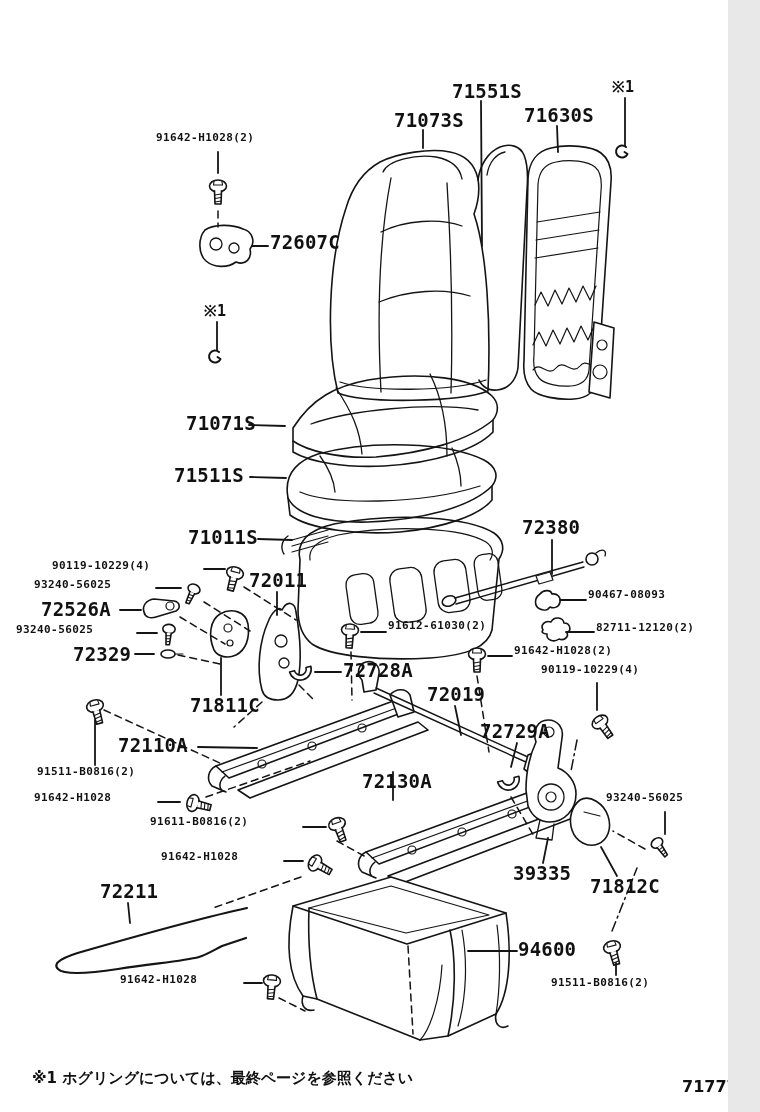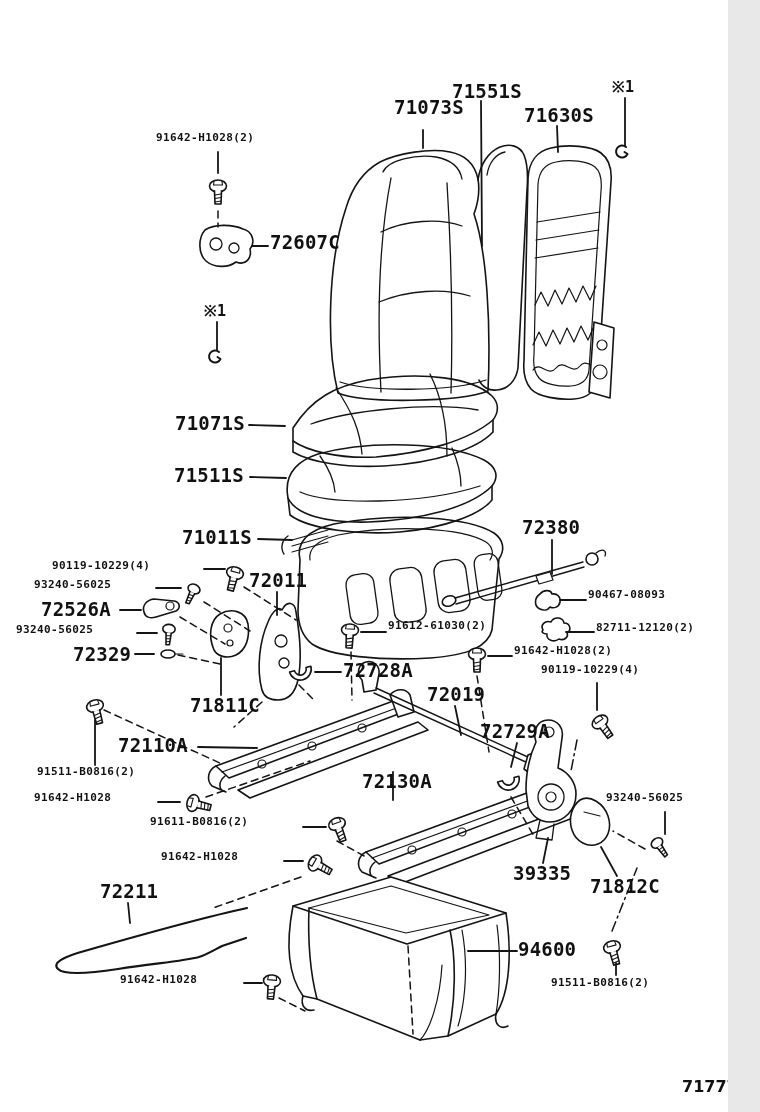--- a/index.html
+++ b/index.html
@@ -275,29 +275,29 @@
     <path d="M299,685 L313,699"></path>
     <path d="M262,702 L234,727"></path>
   </g>
   <g stroke-width="1.5" stroke-dasharray="10 4 2 4">
     <path d="M577,740 L571,771"></path>
     <path d="M612,931 L637,868"></path>
   </g>
 </svg>
 
   <div class="plabel lg" style="left:452px;top:82px">71551S</div>
-  <div class="plabel lg" style="left:394px;top:98px">71073S</div>
+  <div class="plabel lg" style="left:394px;top:111px">71073S</div>
   <div class="plabel lg" style="left:524px;top:106px">71630S</div>
   <div class="plabel sm" style="left:612px;top:80px">※1</div>
   <div class="plabel" style="left:156px;top:132px">91642-H1028(2)</div>
   <div class="plabel lg" style="left:270px;top:233px">72607C</div>
   <div class="plabel sm" style="left:204px;top:304px">※1</div>
-  <div class="plabel lg" style="left:175px;top:414px">71071S</div>
+  <div class="plabel lg" style="left:186px;top:414px">71071S</div>
   <div class="plabel lg" style="left:174px;top:466px">71511S</div>
-  <div class="plabel lg" style="left:182px;top:528px">71011S</div>
+  <div class="plabel lg" style="left:188px;top:528px">71011S</div>
   <div class="plabel lg" style="left:522px;top:518px">72380</div>
   <div class="plabel" style="left:52px;top:560px">90119-10229(4)</div>
   <div class="plabel" style="left:34px;top:579px">93240-56025</div>
   <div class="plabel lg" style="left:249px;top:571px">72011</div>
   <div class="plabel lg" style="left:41px;top:600px">72526A</div>
   <div class="plabel" style="left:588px;top:589px">90467-08093</div>
   <div class="plabel" style="left:16px;top:624px">93240-56025</div>
   <div class="plabel" style="left:388px;top:620px">91612-61030(2)</div>
   <div class="plabel" style="left:596px;top:622px">82711-12120(2)</div>
   <div class="plabel lg" style="left:73px;top:645px">72329</div>
@@ -314,14 +314,15 @@
   <div class="plabel" style="left:606px;top:792px">93240-56025</div>
   <div class="plabel" style="left:150px;top:816px">91611-B0816(2)</div>
   <div class="plabel" style="left:161px;top:851px">91642-H1028</div>
   <div class="plabel lg" style="left:513px;top:864px">39335</div>
   <div class="plabel lg" style="left:590px;top:877px">71812C</div>
   <div class="plabel lg" style="left:100px;top:882px">72211</div>
   <div class="plabel lg" style="left:518px;top:940px">94600</div>
   <div class="plabel" style="left:120px;top:974px">91642-H1028</div>
   <div class="plabel" style="left:551px;top:977px">91511-B0816(2)</div>
 
+  <div class="footnote">※1 ホグリングについては、最終ページを参照ください</div>
   <div class="diagram-code">717771A</div>
 </div>
 
 </body></html>

